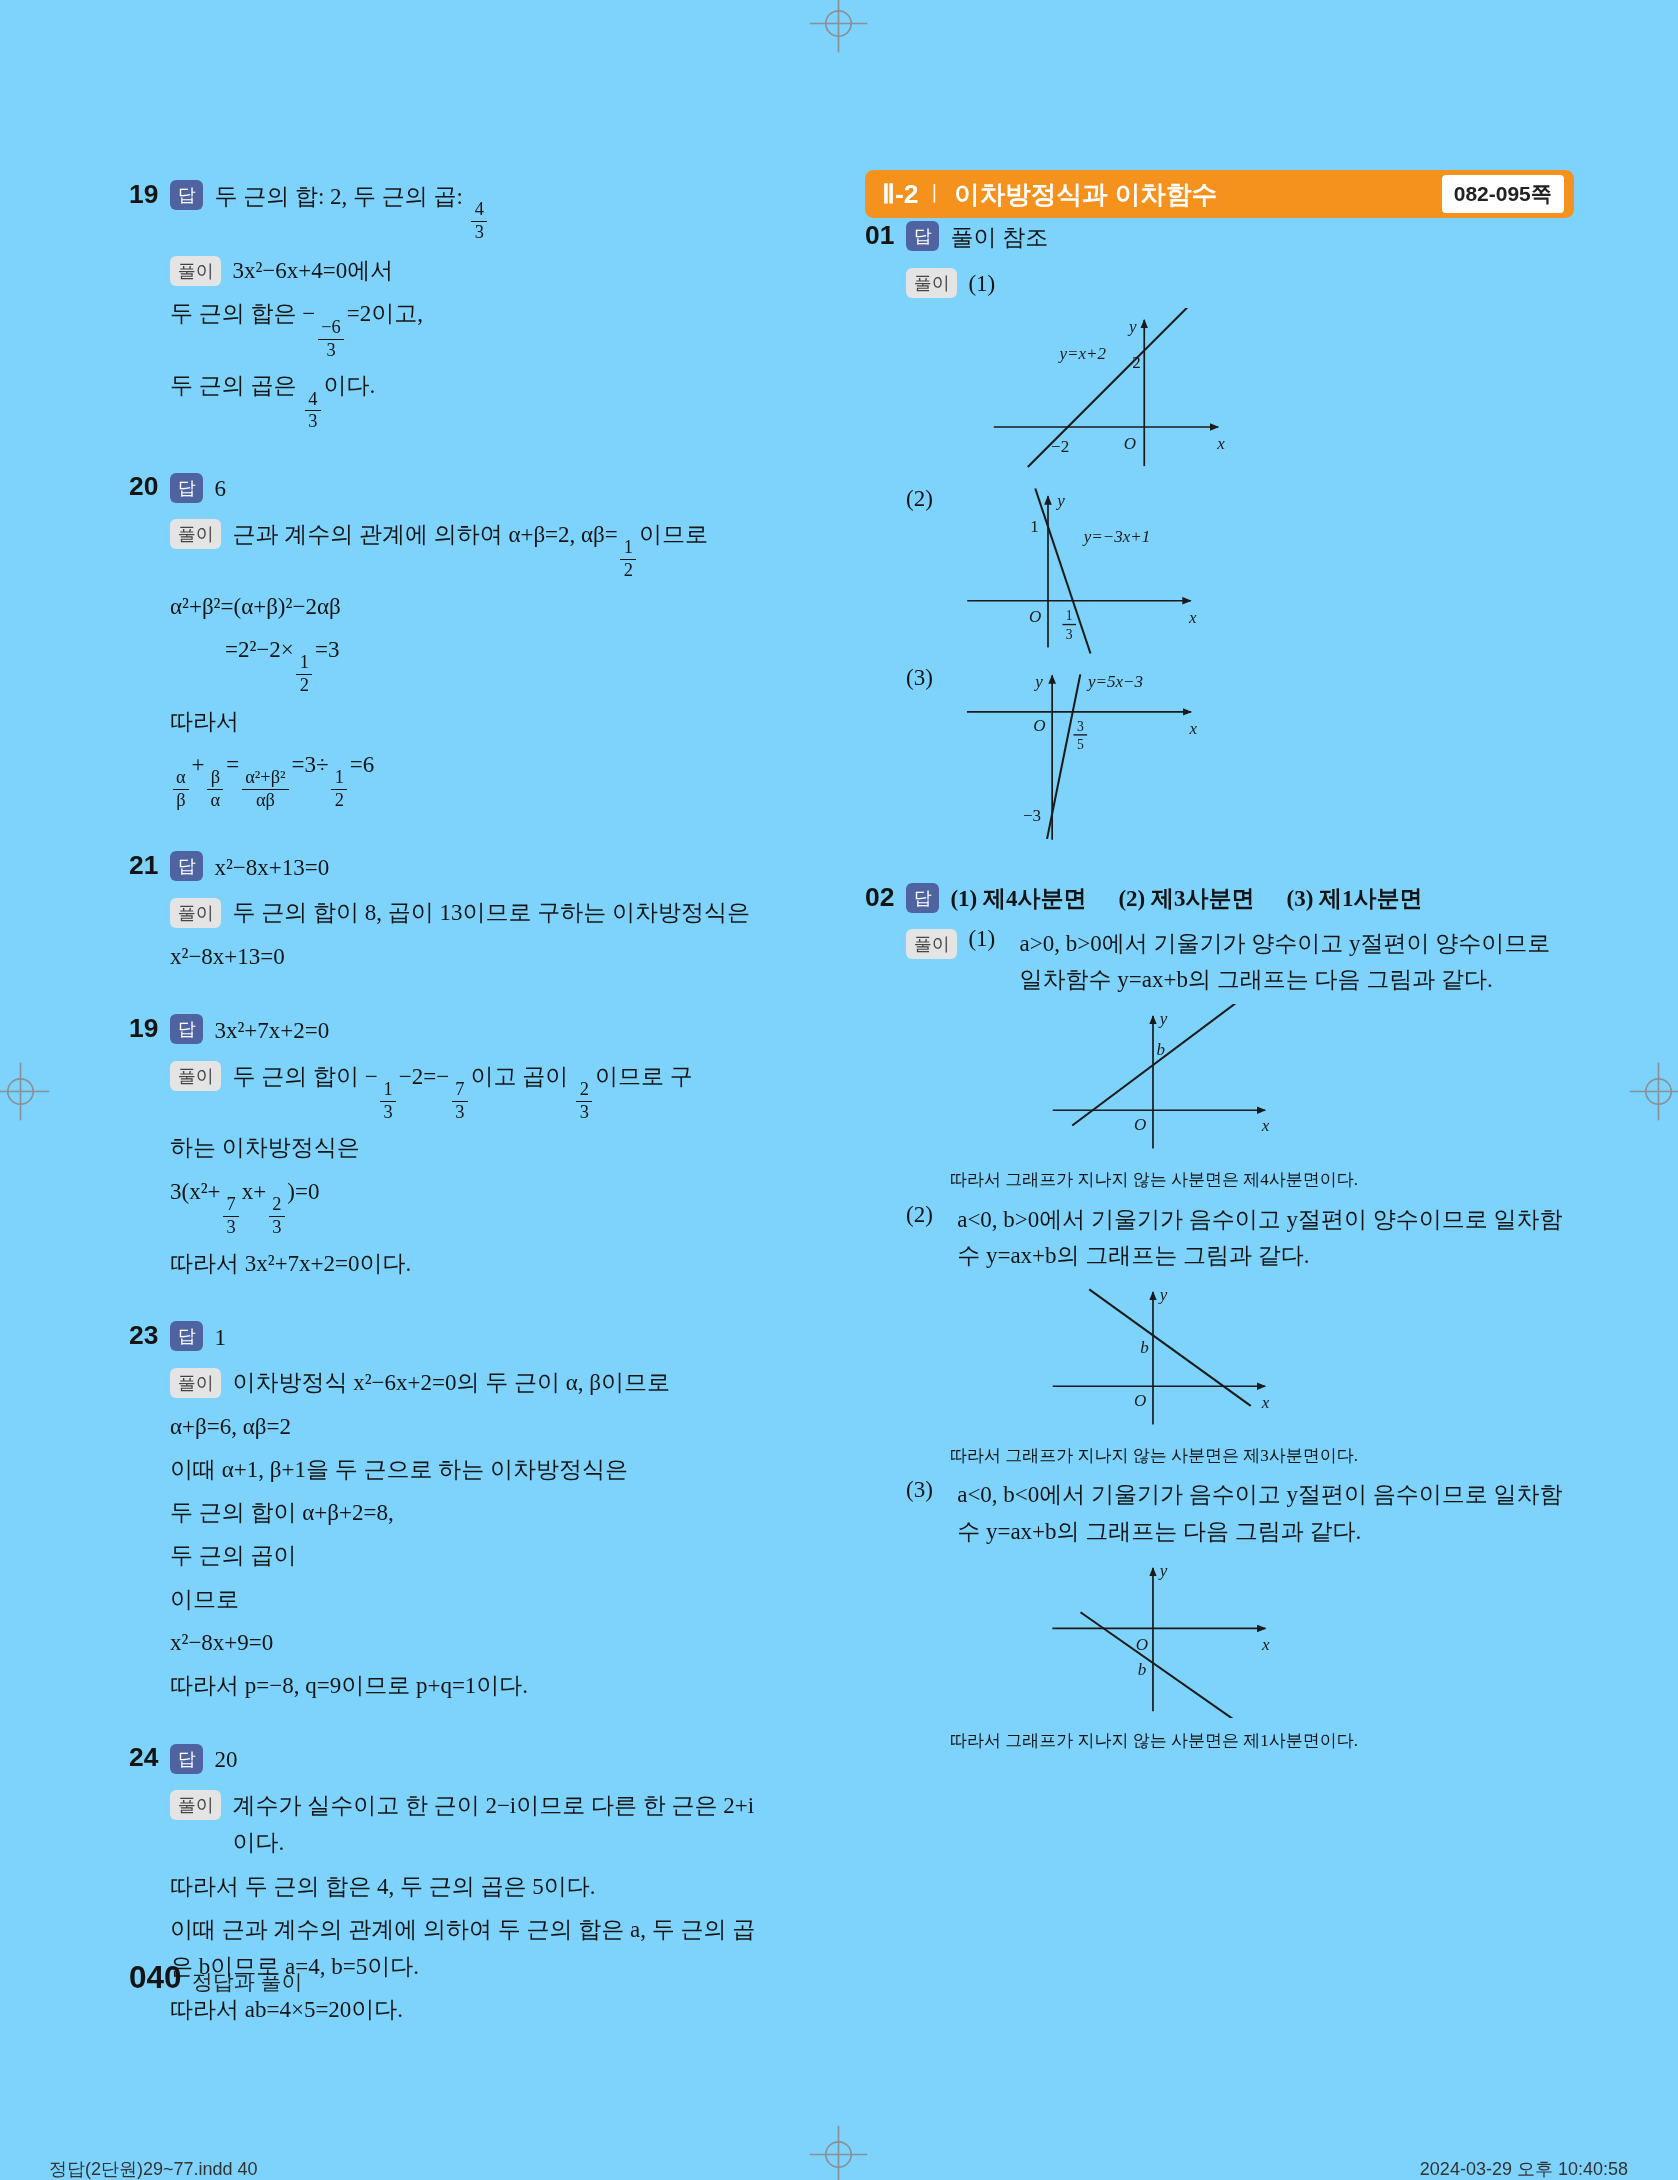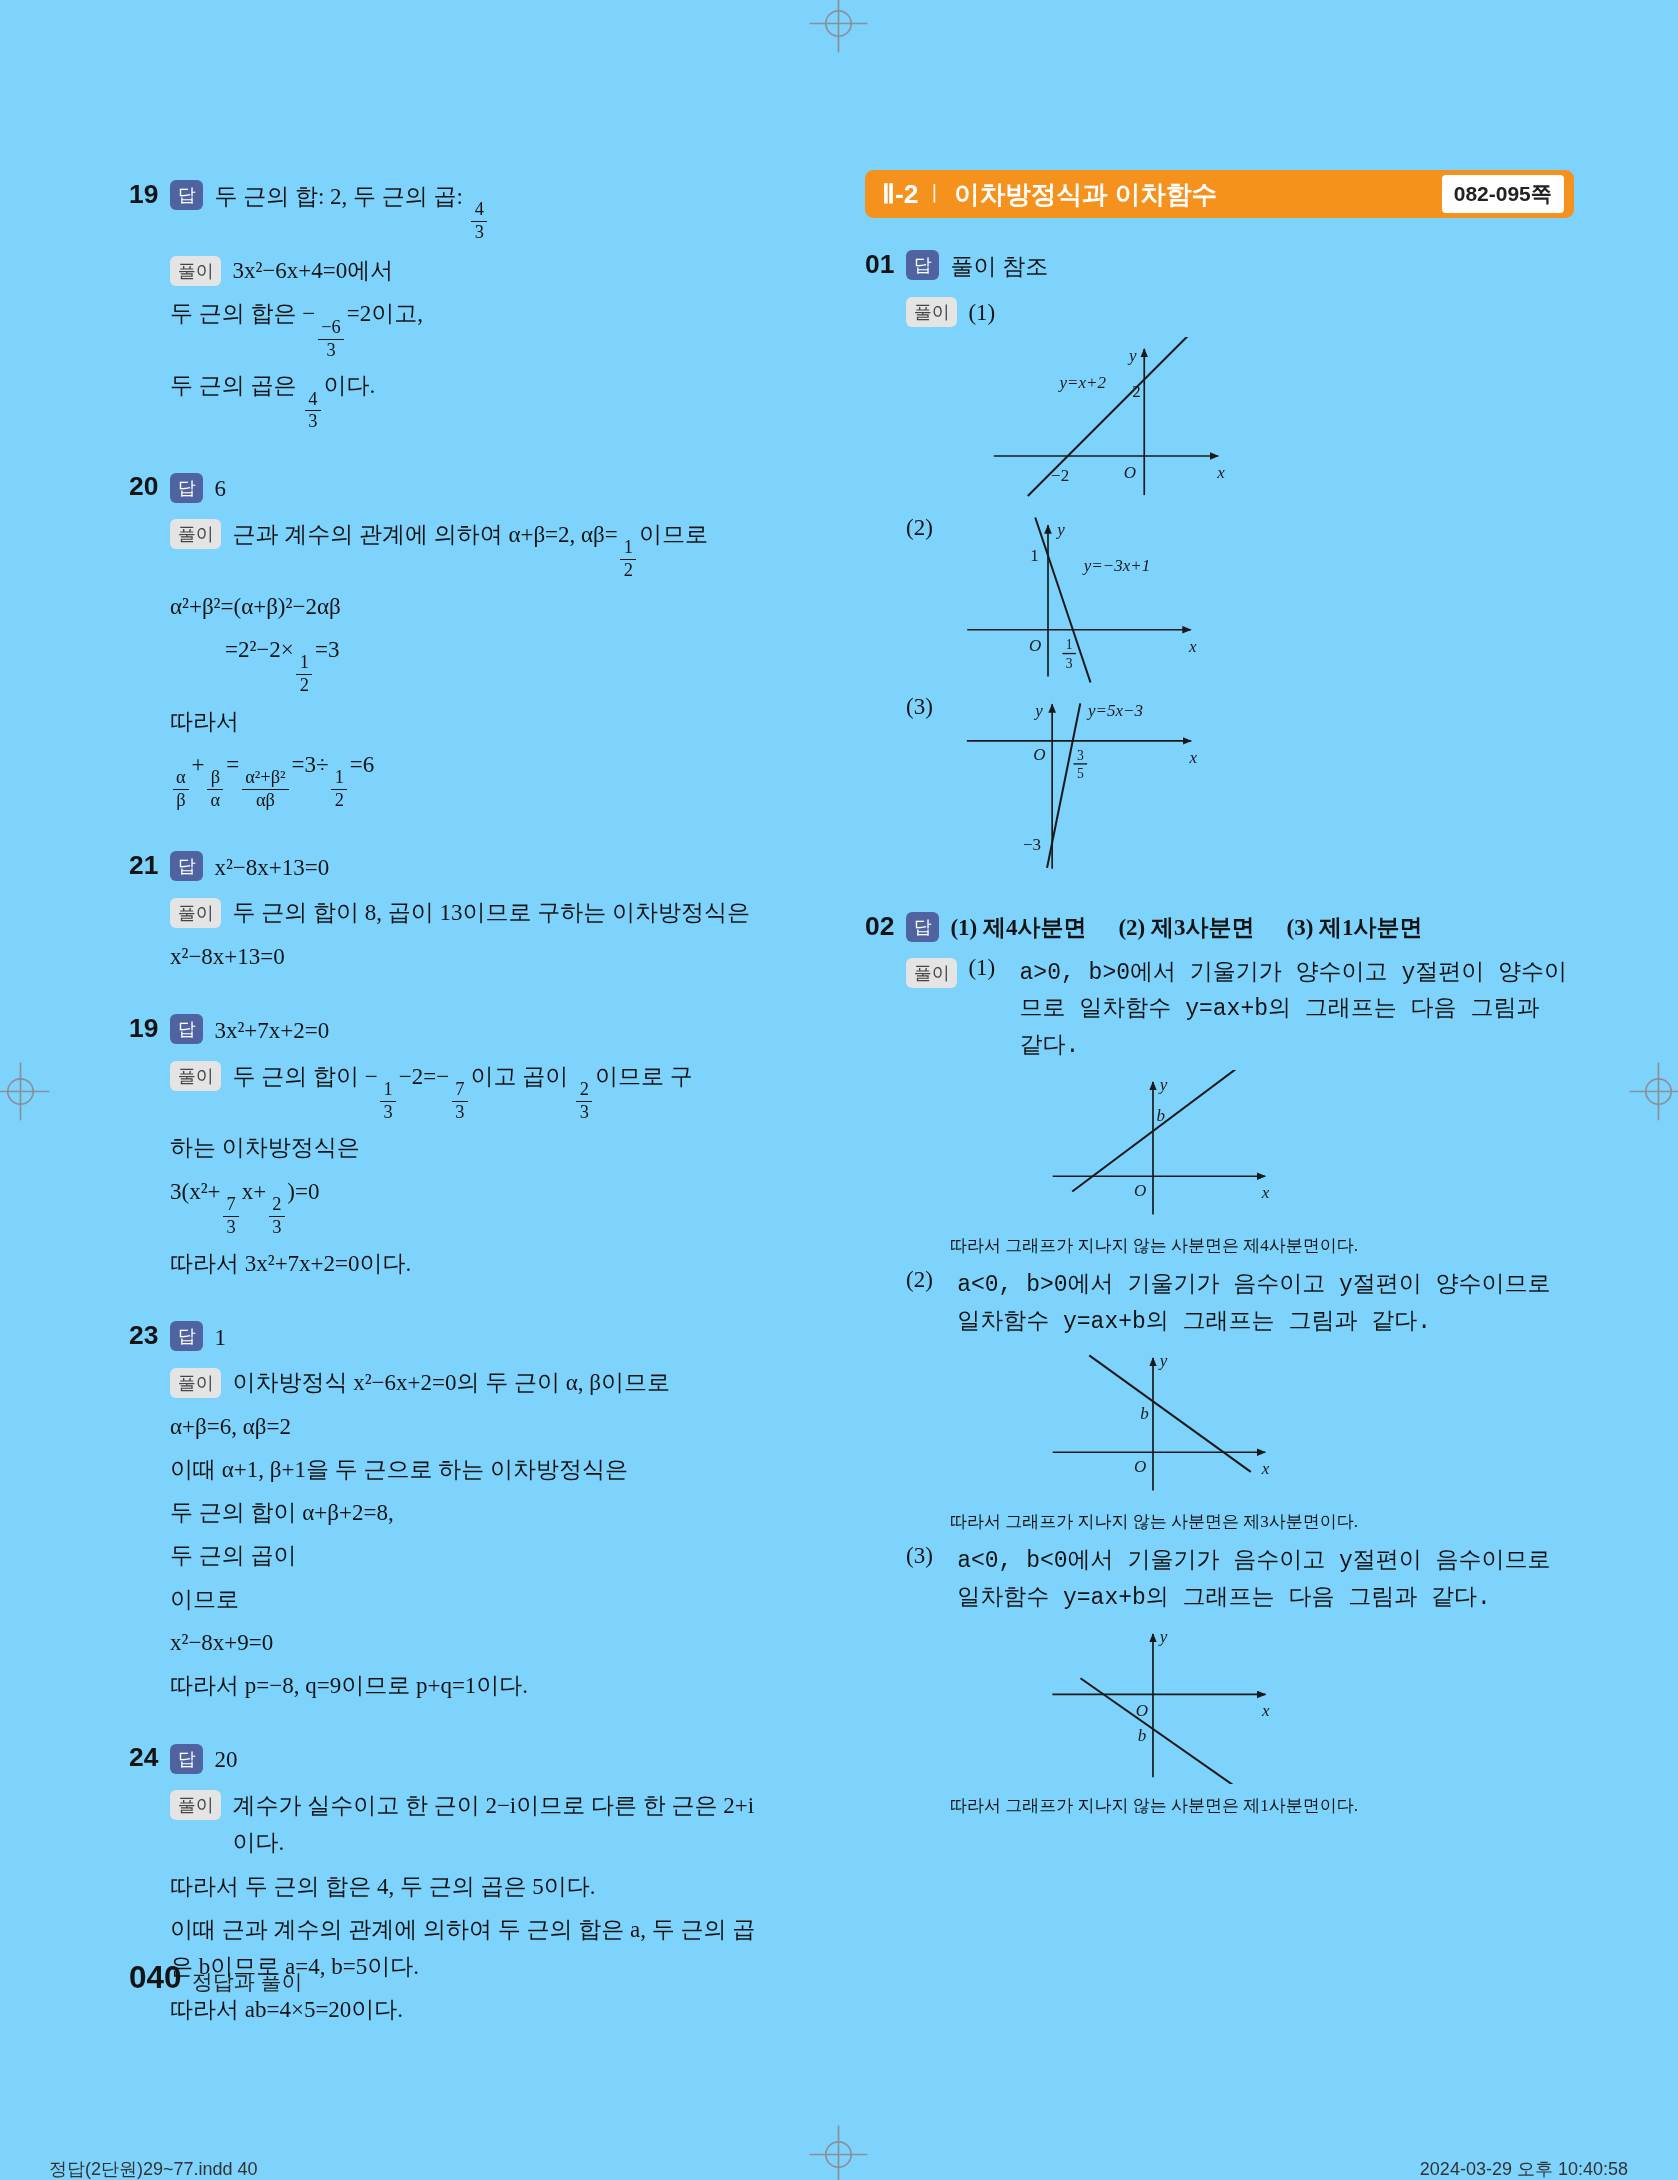--- a/index.html
+++ b/index.html
@@ -32,21 +32,21 @@
   .line.ind { padding-left:55px; }
 
   
   .frac { display:inline-flex; flex-direction:column; align-items:center; vertical-align:-0.62em;
           line-height:1.18; font-size:0.8em; margin:0 2.6px; text-align:center; }
   .frac .num { border-bottom:1.7px solid currentColor; padding:0 3.4px; }
   .frac .den { padding:0 3.4px; }
 
   
   .banner { display:flex; align-items:center; height:48px; background:#f5921e;
-            border-radius:8.5px; padding:0 10.2px 0 17px; margin-bottom:29px;
+            border-radius:8.5px; padding:0 10.2px 0 17px; 
             font-family:"Liberation Sans", sans-serif; }
   .sec-no { color:#ffffff; font-weight:bold; font-size:26.4px; }
   .sec-div { color:#ffffff; font-size:22px; margin:0 8.5px 0 5.1px; opacity:.9; }
   .sec-title { color:#ffffff; font-weight:bold; font-size:25.6px; flex:1; }
   .sec-pages { background:#ffffff; color:#222222; font-weight:bold; font-size:21px;
                padding:5.1px 12px; border-radius:4px; }
 
   
   .graph-row { display:flex; align-items:flex-start; gap:8.5px; margin:5.1px 0 8.5px 0; }
   .g-label { font-size:23px; flex:none; width:39px; }
@@ -57,21 +57,21 @@
   svg .fn { stroke:#1a1a1a; stroke-width:2.4; }
   svg .frbar { stroke:#1a1a1a; stroke-width:1.6; }
   svg .gt { font-family:"Liberation Serif", serif; font-size:20px; fill:#1a1a1a; }
   svg .it { font-style:italic; }
   svg .fr { font-size:16px; }
 
   
   .ans-row { display:flex; gap:32px;font-weight:bold; }
   .part { display:flex; gap:10.2px; margin-bottom:3.4px; }
   .plabel { flex:none; width:41px; font-size:23px; }
-  .ptext { flex:1; font-size:23px; line-height:1.6;font-family:Liberation Mono, monospace; }
+  .ptext { flex:1; font-size:23px; line-height:1.6; }
   .part-first { display:flex; gap:11px; align-items:flex-start; }
   .conclusion { padding-left:44px; font-size:17px; line-height:1.6; margin:3.4px 0 8.5px 0; }
 
   
   .page-footer { position:absolute; left:129px; top:1959px; display:flex; align-items:flex-end; gap:10.2px; }
   .pf-num { font-family:"Liberation Sans", sans-serif; font-weight:bold; font-size:31.5px; }
   .pf-label { font-family:"Liberation Sans", sans-serif; font-size:21px; color:#222; }
   .print-footer { position:absolute; left:49px; right:51px; top:2157px; display:flex;
                   justify-content:space-between; font-family:"Liberation Sans", sans-serif;
                   font-size:18px; color:#333; }

